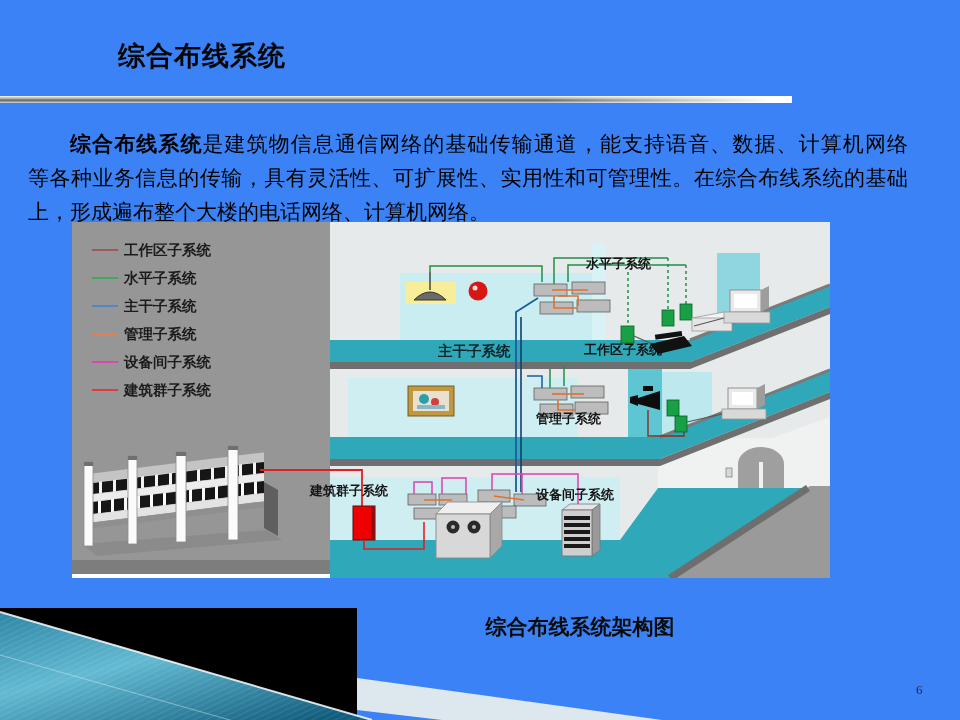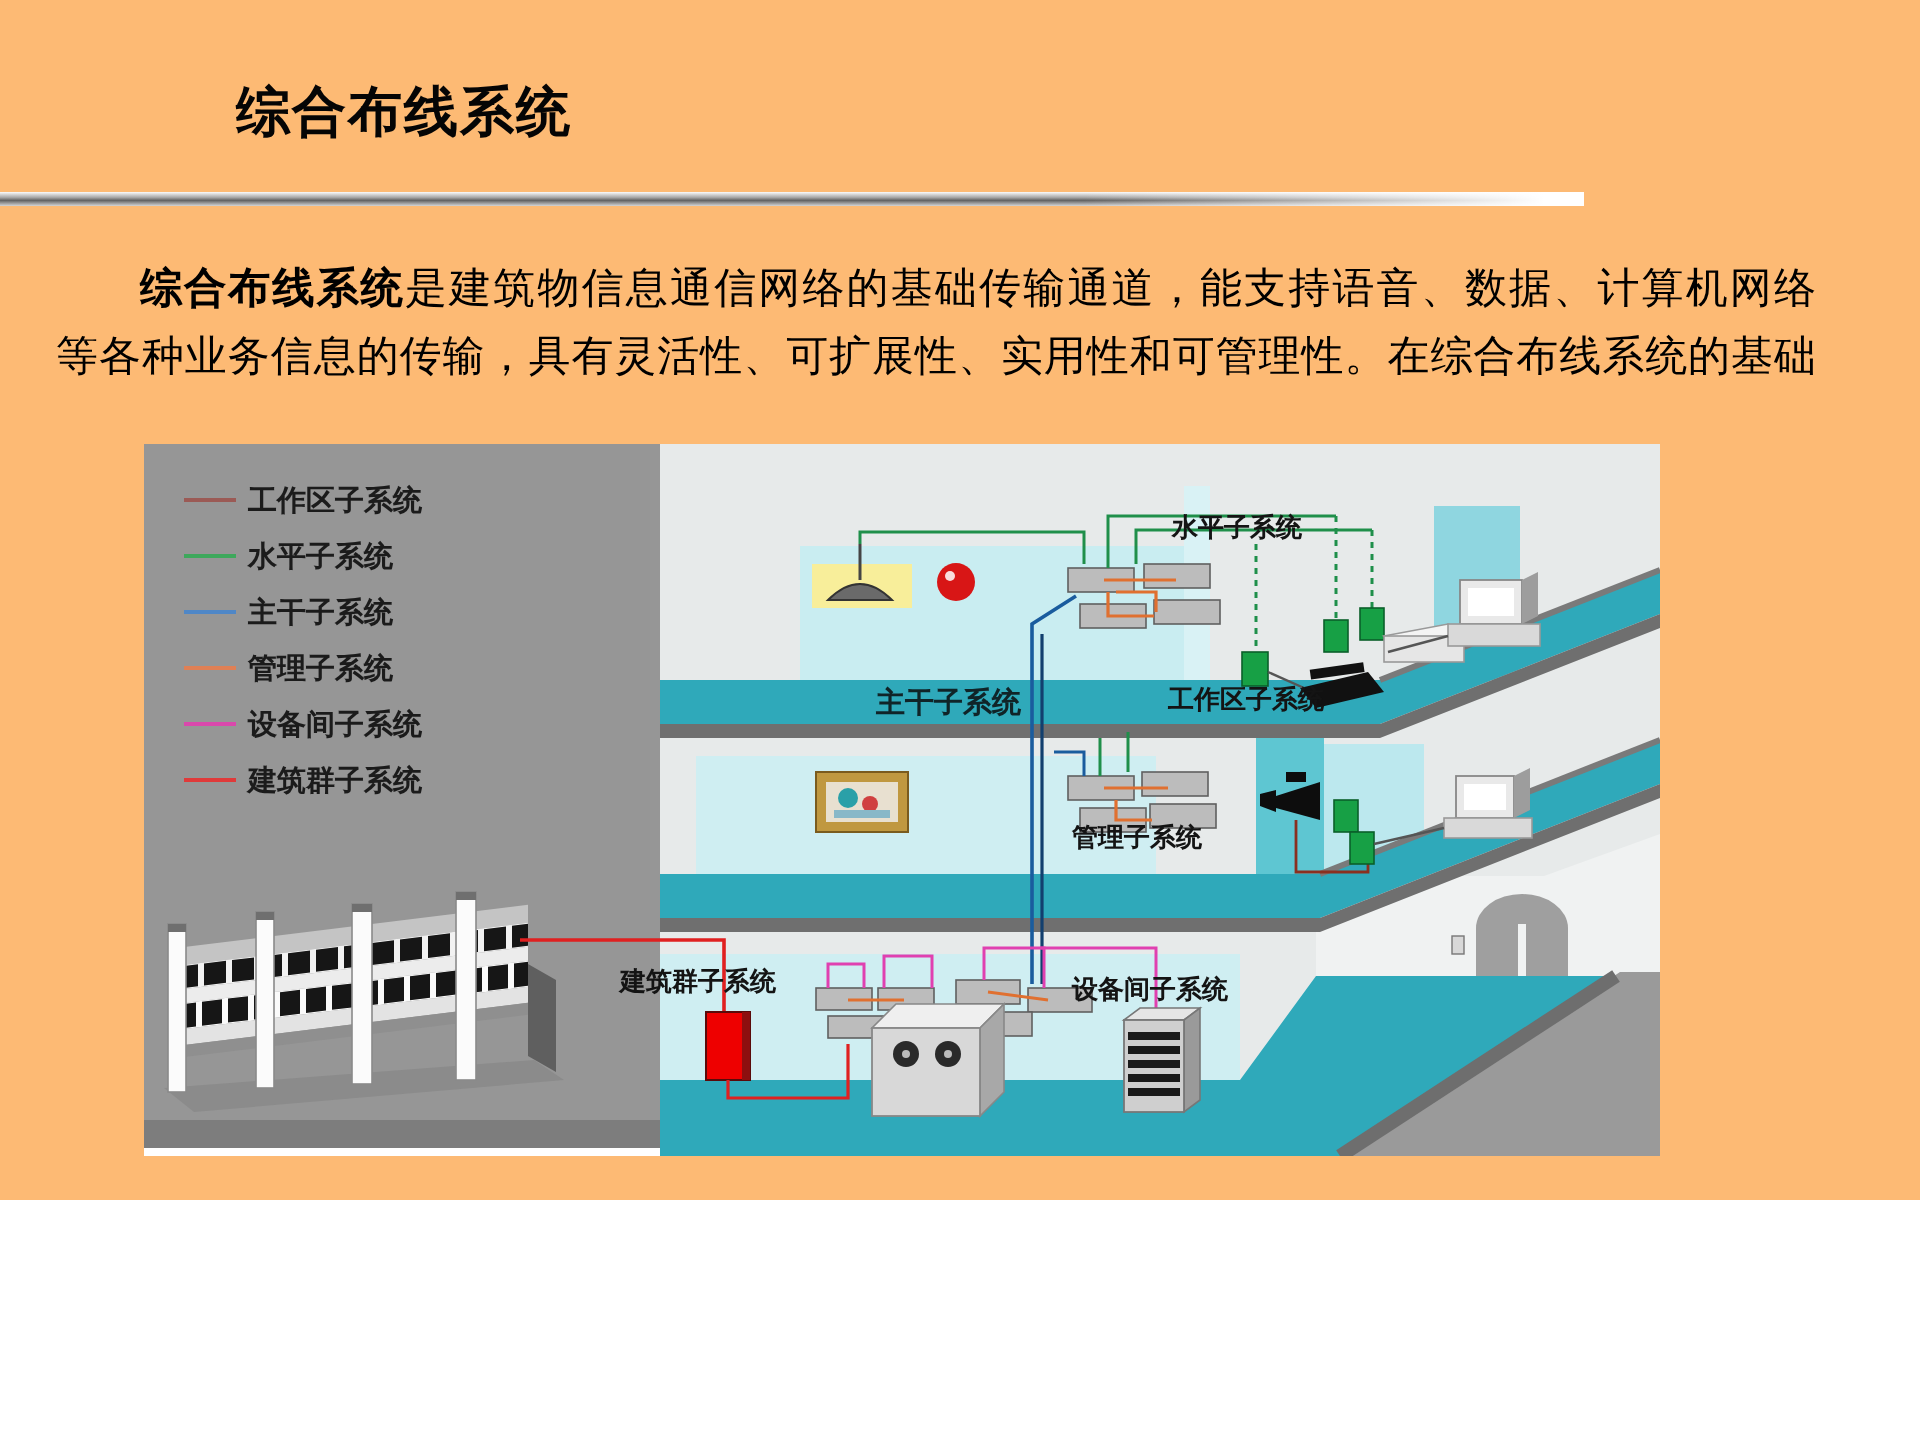--- a/index.html
+++ b/index.html
@@ -1,16 +1,16 @@
 <!DOCTYPE html>
 <html><head>
 <meta charset="utf-8">
 <style>
   html,body{margin:0;padding:0;background:#fff;}
-  .slide{position:relative;width:960px;height:600px;background:#fdba74;overflow:hidden;
+  .slide{position:relative;width:960px;height:720px;background:#3b82f6;overflow:hidden;
          font-family:"Liberation Sans",sans-serif;}
   .abs{position:absolute;}
   .title{left:118px;top:38px;font-size:27px;font-weight:bold;color:#050505;letter-spacing:1px;}
   .sep{left:0;top:96px;width:792px;height:7px;
        background:linear-gradient(#fbfbfb 0%,#a9a9a9 38%,#636363 60%,#d6d6d6 100%);}
   .sep-fade{position:absolute;right:0;top:0;bottom:0;width:250px;
        background:linear-gradient(to right,rgba(255,255,255,0),#ffffff 92%);}
   .para{left:28px;top:127px;width:880px;font-family:"Liberation Serif",serif;
         font-size:21px;line-height:34px;color:#000;}
   .para .jline{text-align:justify;text-align-last:justify;}
@@ -28,20 +28,21 @@
 <div class="slide">
 
   <div class="abs title">综合布线系统</div>
   <div class="abs sep">
       <div class="sep-fade"></div>
     </div>
 
   <div class="abs para">
     <div class="jline line1"><b>综合布线系统</b><span>是建筑物信息通信网络的基础传输通道，能支持语音、数据、计算机网络</span></div>
     <div class="jline">等各种业务信息的传输，具有灵活性、可扩展性、实用性和可管理性。在综合布线系统的基础</div>
+    <div>上，形成遍布整个大楼的电话网络、计算机网络。</div>
   </div>
 
   <svg class="abs diagram" viewBox="0 0 758 356" xmlns="http://www.w3.org/2000/svg">
 
     <rect x="0" y="0" width="758" height="356" fill="#969696"></rect>
     <rect x="258" y="0" width="500" height="356" fill="#e7eaea"></rect>
     <rect x="0" y="338" width="258" height="14" fill="#7d7d7d"></rect>
     <rect x="0" y="352" width="258" height="4" fill="#ffffff"></rect>
 
     <g font-size="14.5" font-weight="bold" fill="#1b1b1b">
@@ -263,20 +264,21 @@
       <rect x="492" y="294" width="26" height="4" fill="#1a1a1a"></rect>
         <rect x="492" y="301" width="26" height="4" fill="#1a1a1a"></rect>
       <rect x="492" y="308" width="26" height="4" fill="#1a1a1a"></rect>
         <rect x="492" y="315" width="26" height="4" fill="#1a1a1a"></rect>
       <rect x="492" y="322" width="26" height="4" fill="#1a1a1a"></rect>
     </g>
     <text x="238" y="273" font-size="13" font-weight="bold" fill="#141414">建筑群子系统</text>
     <text x="464" y="277" font-size="13" font-weight="bold" fill="#141414">设备间子系统</text>
   </svg>
 
+  <div class="abs caption">综合布线系统架构图</div>
 
   <svg class="abs footer" viewBox="0 0 960 120" xmlns="http://www.w3.org/2000/svg">
     <defs>
       <linearGradient id="tealgrad" x1="0" y1="0" x2="0.85" y2="1">
         <stop offset="0" stop-color="#2e86a6"></stop>
         <stop offset="0.45" stop-color="#63bad2"></stop>
         <stop offset="1" stop-color="#125d7e"></stop>
       </linearGradient>
       <pattern id="hatch" width="5" height="5" patternUnits="userSpaceOnUse" patternTransform="rotate(65)">
         <line x1="0" y1="0" x2="0" y2="5" stroke="rgba(255,255,255,0.16)" stroke-width="1.2"></line>

